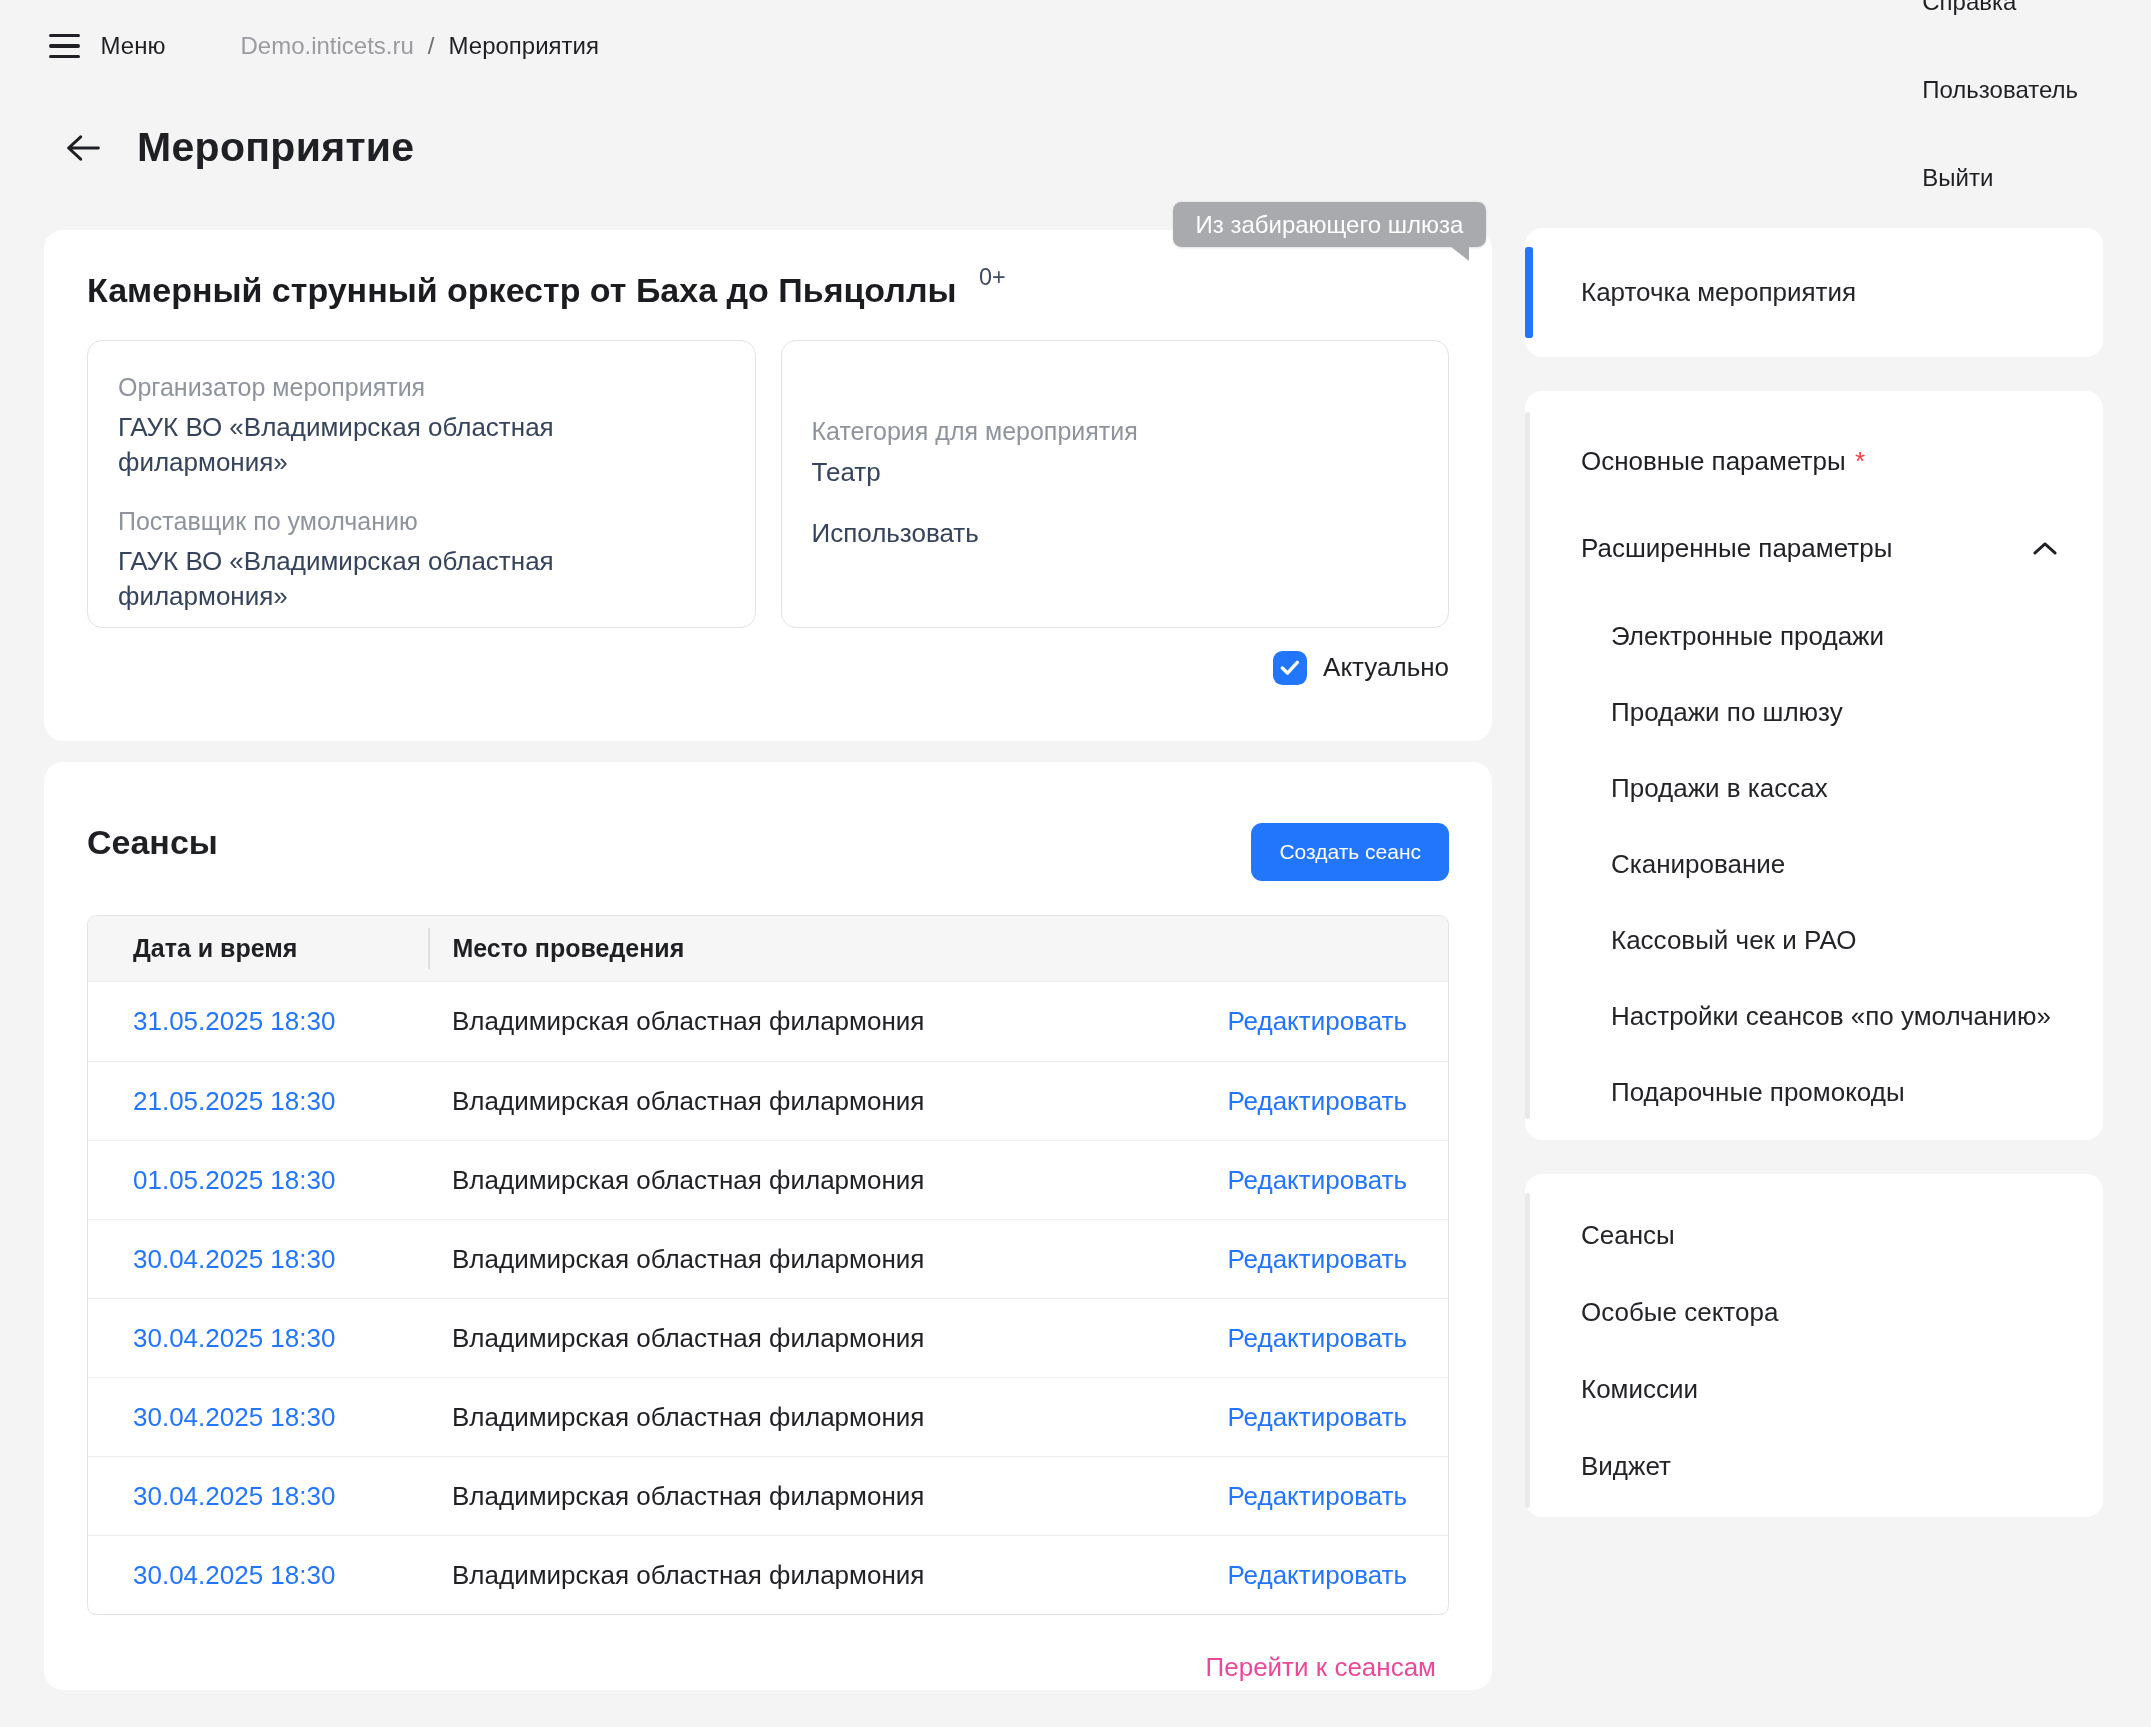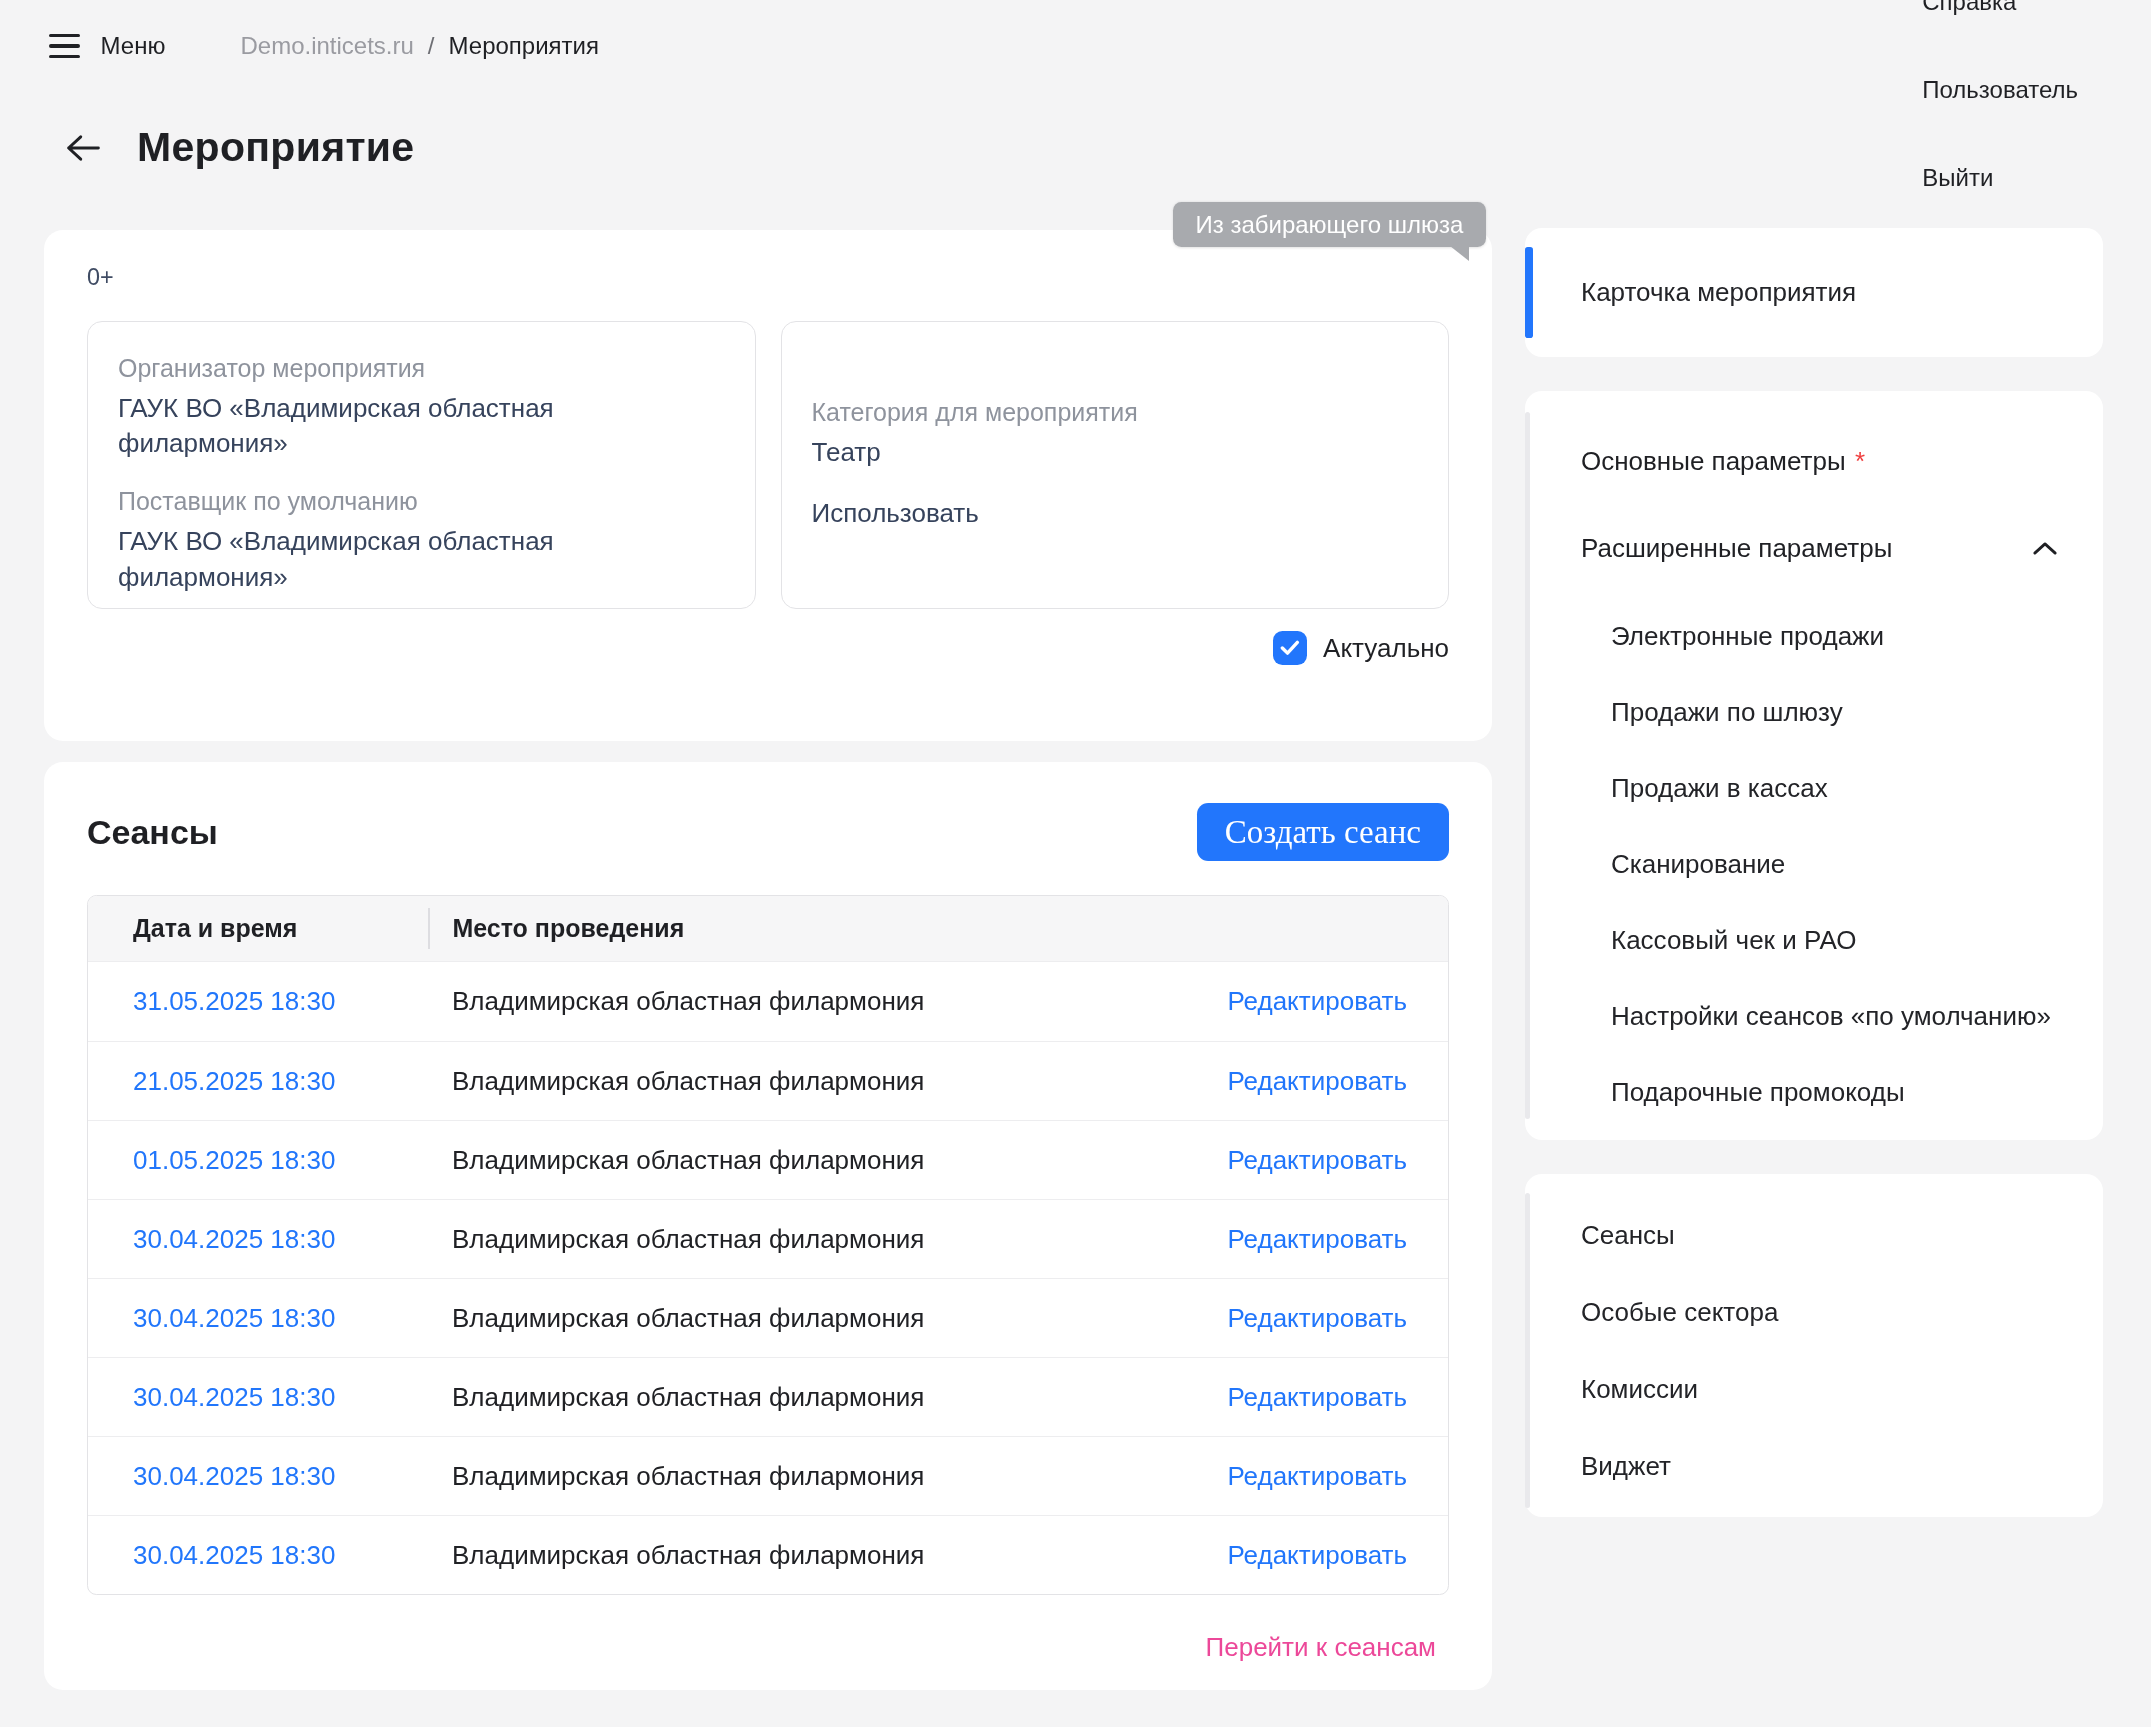--- a/index.html
+++ b/index.html
@@ -70,22 +70,22 @@
   .checkbox {
     width:34px; height:34px; border-radius:9.4px; background:#2276fc;
     display:flex; align-items:center; justify-content:center; cursor:pointer;
   }
   .checkbox-label { font-size:26px; color:#1f2024; }
 
   
   .sessions-head { display:flex; justify-content:space-between; align-items:center; }
   .sessions-title { font-size:34px; font-weight:bold; }
   .create-btn {
-    background:#2276fc; color:#fff; font-size:33px; font-family:Liberation Serif, serif;
-    height:58px; padding:0 28px; border:none; border-radius:11.2px; cursor:pointer;
+    background:#2276fc; color:#fff; font-size:21px; font-family:Liberation Sans, sans-serif;
+    height:58px; padding:0 28px; border:none; border-radius:11.2px; cursor:pointer;margin-top:20px;
   }
 
   .table { margin-top:34px; border:1.9px solid #e3e3e6; border-radius:9.4px; overflow:hidden; }
   .thead {
     display:flex; align-items:center; height:66px;
     background:#f6f6f7; font-weight:bold; font-size:25px;
     border-bottom:1.9px solid #ededef;
   }
   .th-date { width:340px; padding-left:45px; }
   .th-divider { width:1.9px; height:41px; background:#dddde1; }
@@ -155,20 +155,21 @@
   </span>
   <h1 class="page-title">Мероприятие</h1>
 </div>
 
 <div class="tooltip">
   <span>Из забирающего шлюза</span>
 </div>
 
 <section class="card card-event">
   <div class="event-title-row">
+    <h2 class="event-title">Камерный струнный оркестр от Баха до Пьяцоллы</h2>
     <span class="age-rating">0+</span>
   </div>
   <div class="field-boxes">
     <div class="field-box">
       <div class="field-group">
         <div class="field-label">Организатор мероприятия</div>
         <div class="field-value">ГАУК ВО «Владимирская областная филармония»</div>
       </div>
       <div class="field-group">
         <div class="field-label">Поставщик по умолчанию</div>

